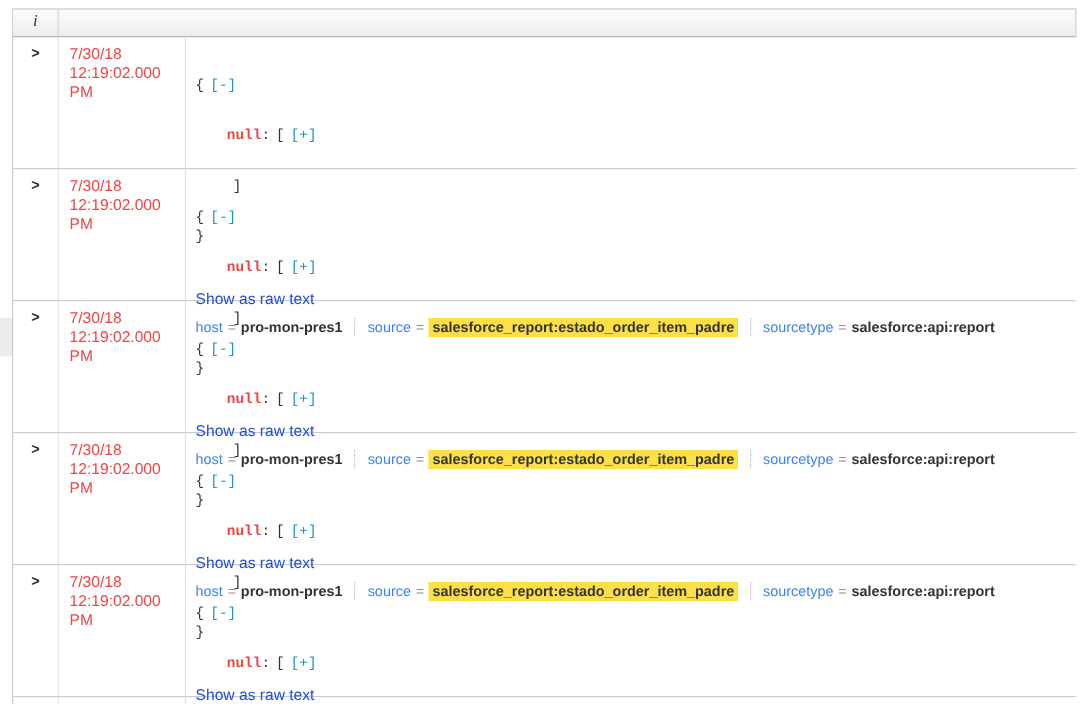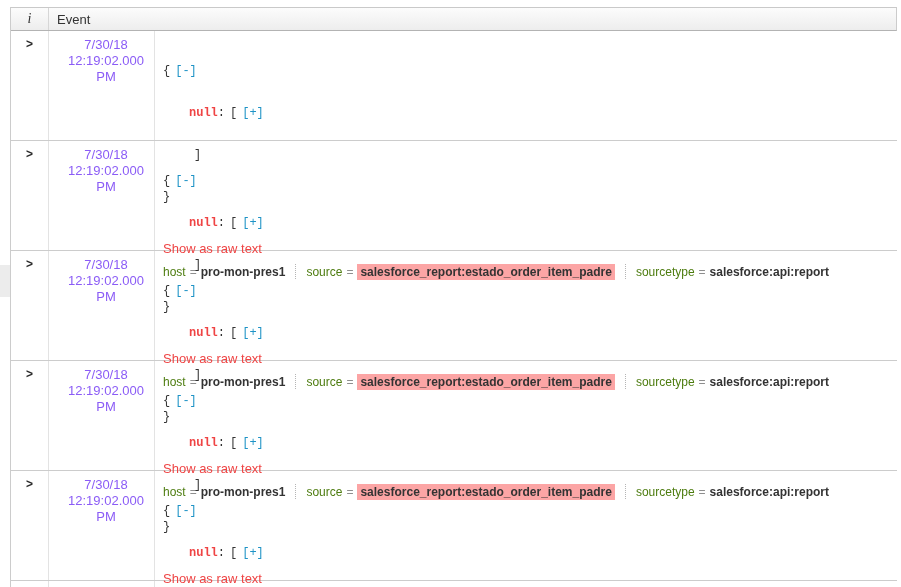--- a/index.html
+++ b/index.html
@@ -23,62 +23,61 @@
   .th-time { width: 106px; padding-left: 9px; border-right: 1px solid #d6d6d6; }
   .th-event { flex: 1; padding-left: 8px; }
 
   
   .row { display: flex; height: 110px; border-bottom: 1px solid #ccc; }
   .cell-i { width: 38px; border-right: 1px solid #e3e3e3; display: flex; justify-content: center;
             align-items: flex-start; padding-top: 5px; }
   .chevron { font-size: 12px; font-weight: 700; color: #2b2b2b; cursor: pointer; line-height: 16px;
              transform: scaleY(1.05); }
   .cell-time { width: 106px; border-right: 1px solid #e3e3e3; padding: 6px 0 0 9px;
-               font-size: 13px; line-height: 16px; color: #8b5cf6; text-align: center; }
+               font-size: 13px; line-height: 16px; color: #ef4444; }
   .cell-event { flex: 1; padding: 5px 0 0 8px; }
 
   
   .json { font-family: "Liberation Mono", "DejaVu Sans Mono", monospace; font-size: 12px;
           line-height: 14px; color: #333; white-space: pre; }
   .jline.i1 { padding-left: 26px; }
   .jline.i2 { padding-left: 31px; }
   .jkey { color: #ef4444; font-weight: 700; }
   .jlink { color: #1e93c6; margin-left: 5px; cursor: pointer; }
   .punct { color: #333; }
   .punct.gap { margin-left: 5px; }
 
-  .raw-link { display: inline-block; margin-top: 9px; font-size: 13px; color: #ef4444;
+  .raw-link { display: inline-block; margin-top: 9px; font-size: 13px; color: #1d4ed8;
               text-decoration: none; cursor: pointer; }
 
   
   .meta { display: flex; align-items: center; margin-top: 7px; font-size: 12px; }
   .kv { white-space: nowrap; }
-  .k { color: #4d7c0f; }
+  .k { color: #3b82f6; }
   .eq { color: #8e8e8e; margin: 0 4px; }
   .v { color: #333; font-weight: 700; cursor: pointer; }
-  .v.hl { background: #fca5a5; padding: 1px 3px; }
+  .v.hl { background: #fde047; padding: 1px 3px; }
   .sep { border-left: 1px dotted #b5b5b5; height: 15px; margin: 0 10px; }
 
   
   .stub { display: flex; height: 6px; }
   .stub .s-i { width: 38px; border-right: 1px solid #e3e3e3; }
   .stub .s-time { width: 106px; border-right: 1px solid #e3e3e3; }
   .stub .s-event { flex: 1; }
 </style>
 </head>
 <body>
 
 <div class="gutter">
   <div class="gutter-block"></div>
 </div>
 
 <div class="events-table">
   <div class="thead">
     <div class="th th-i">i</div>
-    <div class="th th-event">Event</div>
   </div>
 
   <div id="rows">
   <div class="row">
     <div class="cell-i">
       <span class="chevron">&gt;</span>
     </div>
     <div class="cell-time">
       <div>7/30/18</div>
       <div>12:19:02.000 PM</div>

